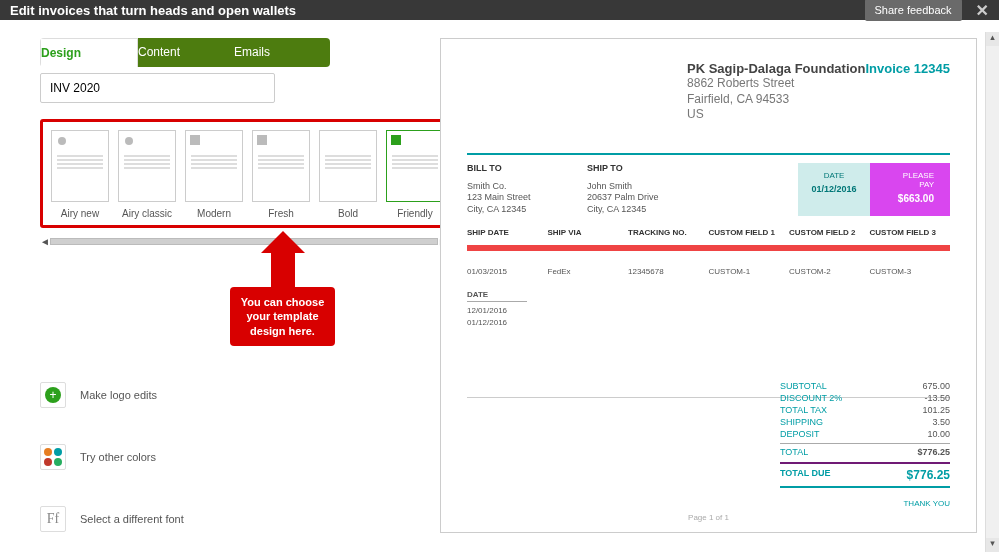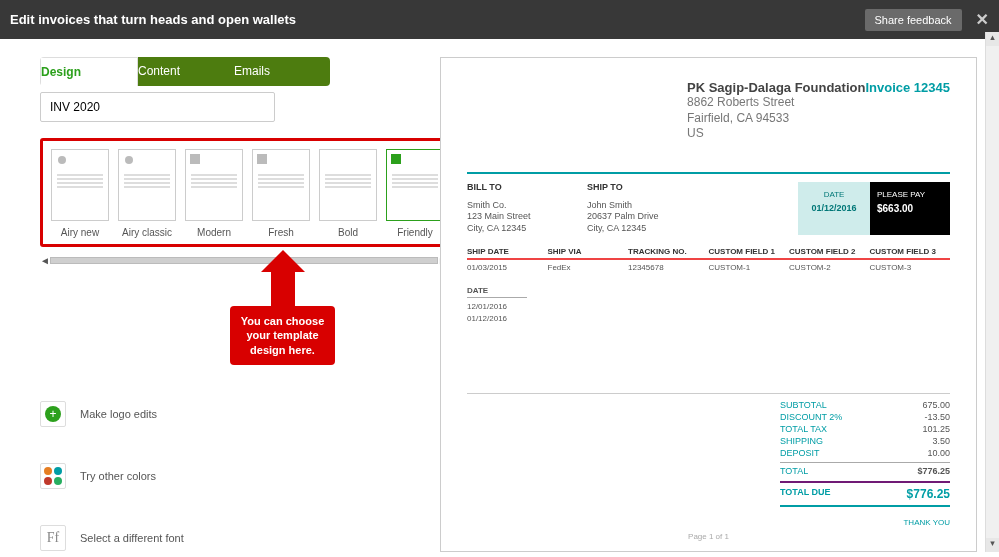--- a/index.html
+++ b/index.html
@@ -1,17 +1,17 @@
 <!DOCTYPE html>
 <html><head>
 <meta charset="utf-8">
 <style>
 *{box-sizing:border-box;margin:0;padding:0;font-family:Arial,Helvetica,sans-serif}
 body{background:#fff;width:999px;height:557px;overflow:hidden;position:relative}
-.topbar{background:#383838;color:#fff;height:39px;display:flex;align-items:center;padding:0 10px;font-weight:bold;font-size:13px}
+.topbar{background:#383838;color:#fff;height:20px;display:flex;align-items:center;padding:0 10px;font-weight:bold;font-size:13px}
 .topbar .spacer{flex:1}
 .share-btn{background:#6a6a6a;color:#fff;border:none;padding:5px 10px;font-size:11px;border-radius:2px;cursor:pointer}
 .close-x{color:#ccc;margin-left:14px;font-size:16px;cursor:pointer}
 .main{display:flex;height:525px}
 .left{width:440px;padding:18px 0 0 40px}
 .tabs{display:flex;border-radius:4px;overflow:hidden;width:290px}
 .tab{flex:1;text-align:left;padding:7px 0;font-size:12px;cursor:pointer}
 .tab.active{background:#fff;color:#2ca01c;font-weight:bold;border:1px solid #ddd;border-bottom:none}
 .tab.inactive{background:#4d7c0f;color:#fff}
 .name-input{margin-top:6px;width:235px;padding:7px 9px;font-size:12px;border:1px solid #ccc;border-radius:2px}
@@ -45,26 +45,26 @@
 .company{font-size:13px;font-weight:bold;color:#444}
 .addr{font-size:12px;line-height:1.3;color:#777}
 .inv-no{color:#009da5;font-weight:bold;font-size:13px}
 .row1{display:flex;margin-top:30px;border-top:2px solid #009da5;padding-top:8px}
 .row1 .col{width:120px}
 .row1 .lbl{font-size:9px;font-weight:bold;color:#333}
 .row1 .v{font-size:9px;line-height:1.3;margin-top:8px}
 .datebox{width:72px;background:#cfeceb;text-align:center;padding:8px 4px;margin-left:auto}
 .datebox .l{font-size:8px;color:#077}
 .datebox .val{font-size:9px;color:#077;font-weight:bold;margin-top:4px}
-.paybox{width:80px;background:#000000;text-align:left;padding:8px 7px;color:#fff}
+.paybox{width:80px;background:#d946ef;text-align:right;padding:8px 16px;color:#fff}
 .paybox .l{font-size:8px}
 .paybox .val{font-size:10px;font-weight:bold;margin-top:4px}
 .row2{display:flex;margin-top:12px;gap:0}
 .row2 .c{flex:1;font-size:8px}
-.row2 .c .h{font-weight:bold;color:#333;border-bottom:2px solid #ef4444;padding-bottom:2px;margin-bottom:3px}
+.row2 .c .h{font-weight:bold;color:#333;border-bottom:6px solid #ef4444;padding-bottom:8px;margin-bottom:16px}
 .datecol{margin-top:14px;font-size:8px;width:60px}
 .datecol .h{font-weight:bold;border-bottom:1px solid #aaa;padding-bottom:2px;margin-bottom:4px}
 .datecol div{margin:3px 0}
 .gap-rule{border-top:1px solid #ccc;margin-top:70px}
 .totals{position:absolute;right:26px;bottom:44px;width:170px;font-size:9px}
 .totals .tr{display:flex;justify-content:space-between;padding:1px 0}
 .totals .tr .k{color:#009da5}
 .totals .tot{border-top:1px solid #aaa;margin-top:3px;padding-top:3px}
 .totals .due{border-top:2px solid #701a75;border-bottom:2px solid #009da5;margin-top:4px;padding:4px 0}
 .totals .due .k{color:#009da5;font-weight:bold}

